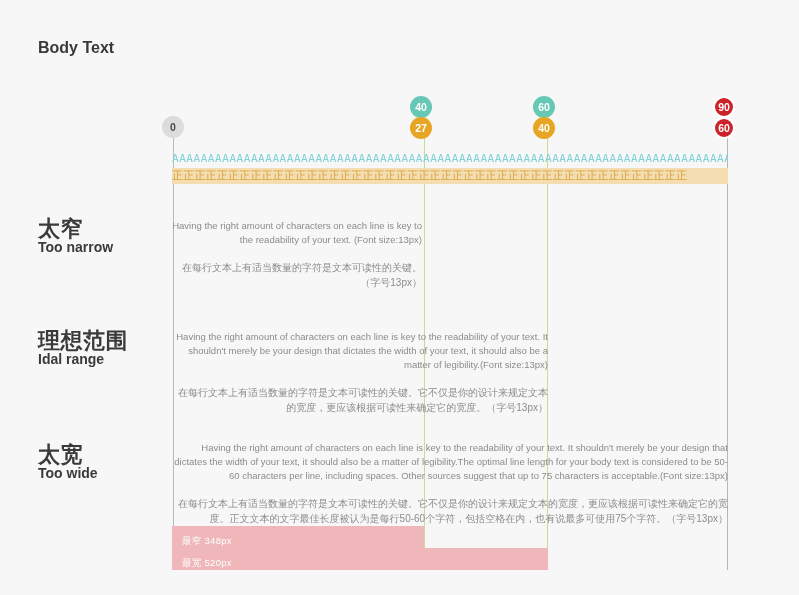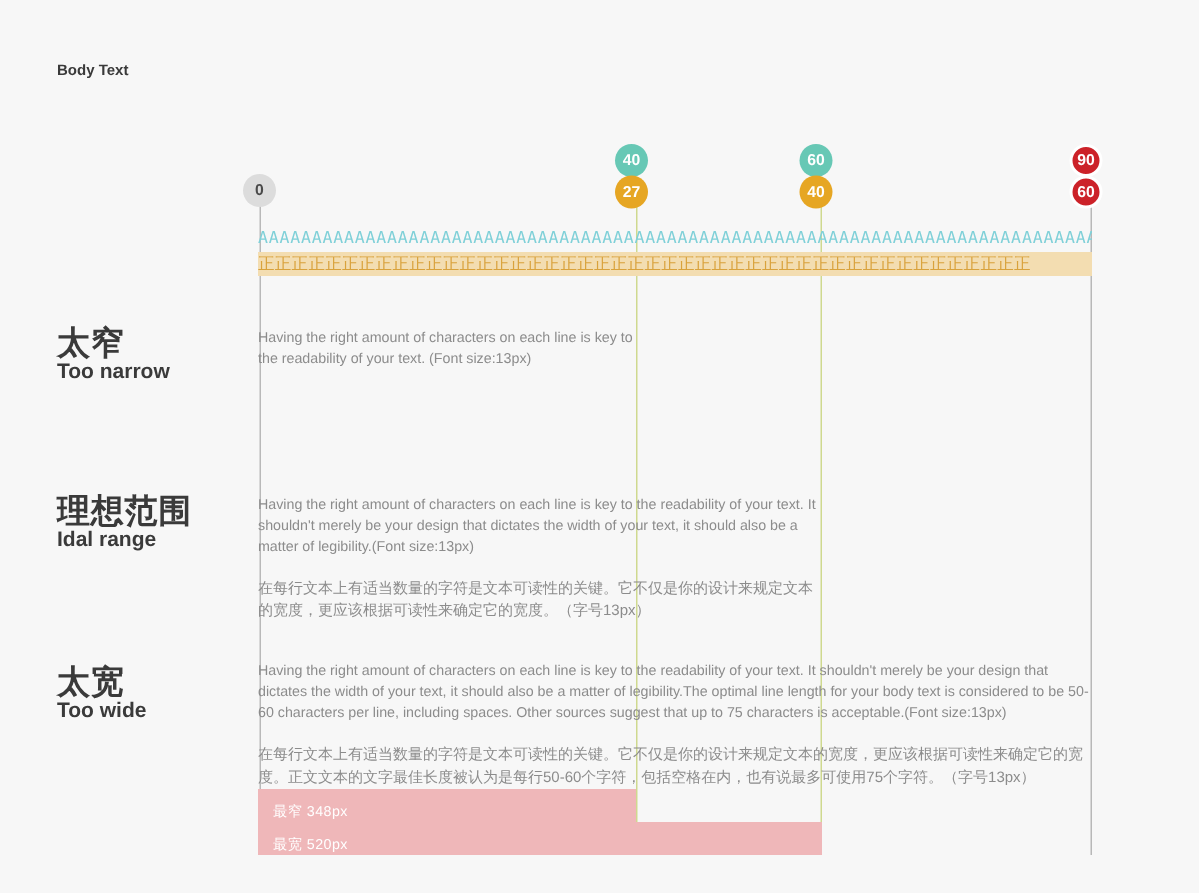--- a/index.html
+++ b/index.html
@@ -29,21 +29,21 @@
     top: 38px;
   }
   .page-title-cn {
     font-size: 20px;
     font-weight: bold;
     color: #3a3a3a;
     letter-spacing: 0.5px;
     line-height: 24px;
   }
   .page-title-en {
-    font-size: 10px;
+    font-size: 16px;
     font-weight: bold;
     color: #3a3a3a;
     line-height: 16px;
     margin-top: 2px;
   }
 
   
   .section-label {
     position: absolute;
     left: 38px;
@@ -119,21 +119,21 @@
   }
 
   
   .body-col {
     position: absolute;
     left: 172px;
     color: #8c8c8c;
     font-size: 9.5px;
     line-height: 14px;
   }
-  .body-col p { margin: 0; }
+  .body-col p { margin: 0; text-align: right; }
   .body-col p.zh {
     margin-top: 13px;
     font-size: 10px;
     line-height: 15px;
   }
   .w-narrow { width: 250px; }
   .w-ideal  { width: 376px; }
   .w-wide   { width: 556px; }
 
   
@@ -193,20 +193,21 @@
       </div>
       <div class="section-label" style="top: 444px;">
         <div class="section-label-cn">太宽</div>
         <div class="section-label-en">Too wide</div>
       </div>
     </div>
 
   <div id="body-columns">
       <div class="body-col w-narrow" style="top: 219px;">
         <p class="en">Having the right amount of characters on each line is key to the readability of your text. (Font size:13px)</p>
+        <p class="zh">在每行文本上有适当数量的字符是文本可读性的关键。（字号13px）</p>
       </div>
       <div class="body-col w-ideal" style="top: 330px;">
         <p class="en">Having the right amount of characters on each line is key to the readability of your text. It shouldn't merely be your design that dictates the width of your text, it should also be a matter of legibility.(Font size:13px)</p>
         <p class="zh">在每行文本上有适当数量的字符是文本可读性的关键。它不仅是你的设计来规定文本的宽度，更应该根据可读性来确定它的宽度。（字号13px）</p>
       </div>
       <div class="body-col w-wide" style="top: 441px;">
         <p class="en">Having the right amount of characters on each line is key to the readability of your text. It shouldn't merely be your design that dictates the width of your text, it should also be a matter of legibility.The optimal line length for your body text is considered to be 50-60 characters per line, including spaces. Other sources suggest that up to 75 characters is acceptable.(Font size:13px)</p>
         <p class="zh">在每行文本上有适当数量的字符是文本可读性的关键。它不仅是你的设计来规定文本的宽度，更应该根据可读性来确定它的宽度。正文文本的文字最佳长度被认为是每行50-60个字符，包括空格在内，也有说最多可使用75个字符。（字号13px）</p>
       </div>
     </div>

